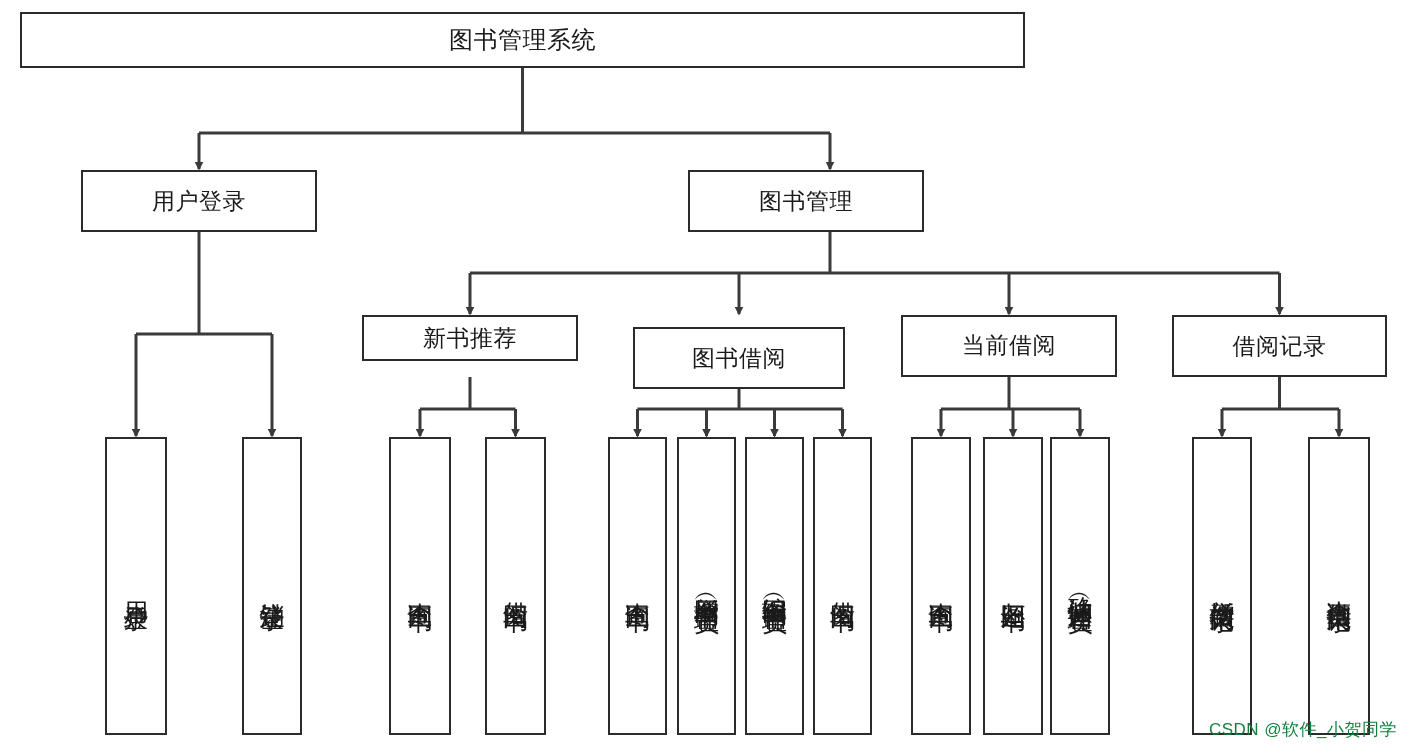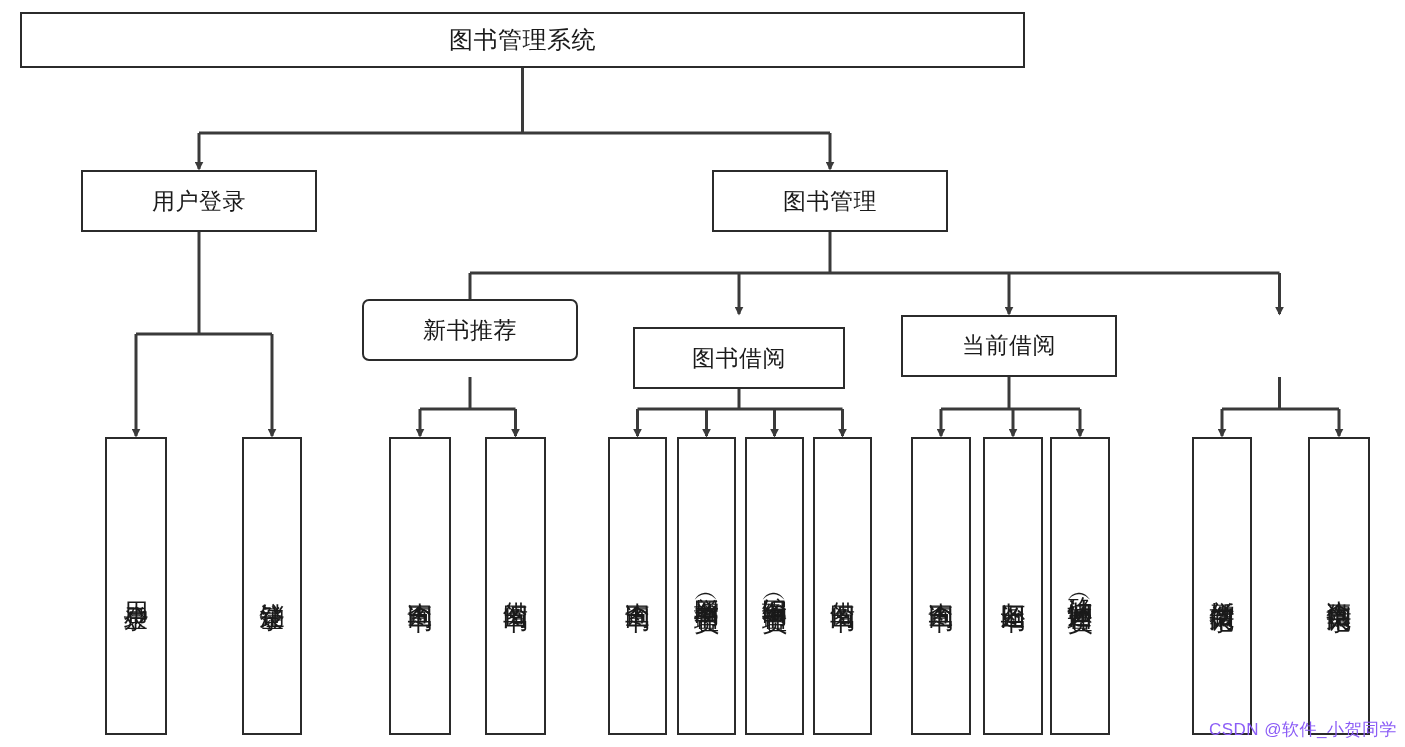--- a/index.html
+++ b/index.html
@@ -63,21 +63,21 @@
     line-height: 1.08;
     letter-spacing: 2px;
     white-space: nowrap;
     max-height: 100%;
   }
   .watermark {
     position: absolute;
     right: 8px;
     bottom: 6px;
     font-size: 17px;
-    color: #8b5cf6;
+    color: #15803d;
     letter-spacing: 0.5px;
     white-space: nowrap;
     margin-top: 11px;
   }
 </style>
 </head>
 <body>
 
 <div id="canvas">
 
@@ -124,32 +124,35 @@
       </g>
   </svg>
 
   <div class="node root horiz" style="left: 20px; top: 12px; width: 1005px; height: 56px;">
     <span class="node-label">图书管理系统</span>
   </div>
 
   <div class="node horiz" style="left: 81px; top: 170px; width: 236px; height: 62px;">
     <span class="node-label">用户登录</span>
   </div>
-  <div class="node horiz" style="left: 712px; top: 170px; width: 236px; height: 62px;">
+  <div class="node horiz" style="left: 688px; top: 170px; width: 236px; height: 62px;">
     <span class="node-label">图书管理</span>
   </div>
 
-  <div class="node horiz" style="left: 362px; top: 299px; width: 216px; height: 62px; border-radius: 7px;">
+  <div class="node horiz" style="left: 362px; top: 315px; width: 216px; height: 46px;">
     <span class="node-label">新书推荐</span>
   </div>
   <div class="node horiz" style="left: 633px; top: 315px; width: 212px; height: 62px; margin-top: 12px;">
     <span class="node-label">图书借阅</span>
   </div>
   <div class="node horiz" style="left: 901px; top: 315px; width: 216px; height: 62px; font-family: Liberation Serif, serif;">
     <span class="node-label">当前借阅</span>
+  </div>
+  <div class="node horiz" style="left: 1172px; top: 315px; width: 215px; height: 62px;">
+    <span class="node-label">借阅记录</span>
   </div>
 
   <div class="node vert" style="left: 105px; top: 437px; width: 62px; height: 298px;">
     <span class="node-label">用户登录</span>
   </div>
   <div class="node vert" style="left: 242px; top: 437px; width: 60px; height: 298px;">
     <span class="node-label">注销登录</span>
   </div>
 
   <div class="node vert" style="left: 389px; top: 437px; width: 62px; height: 298px;">

